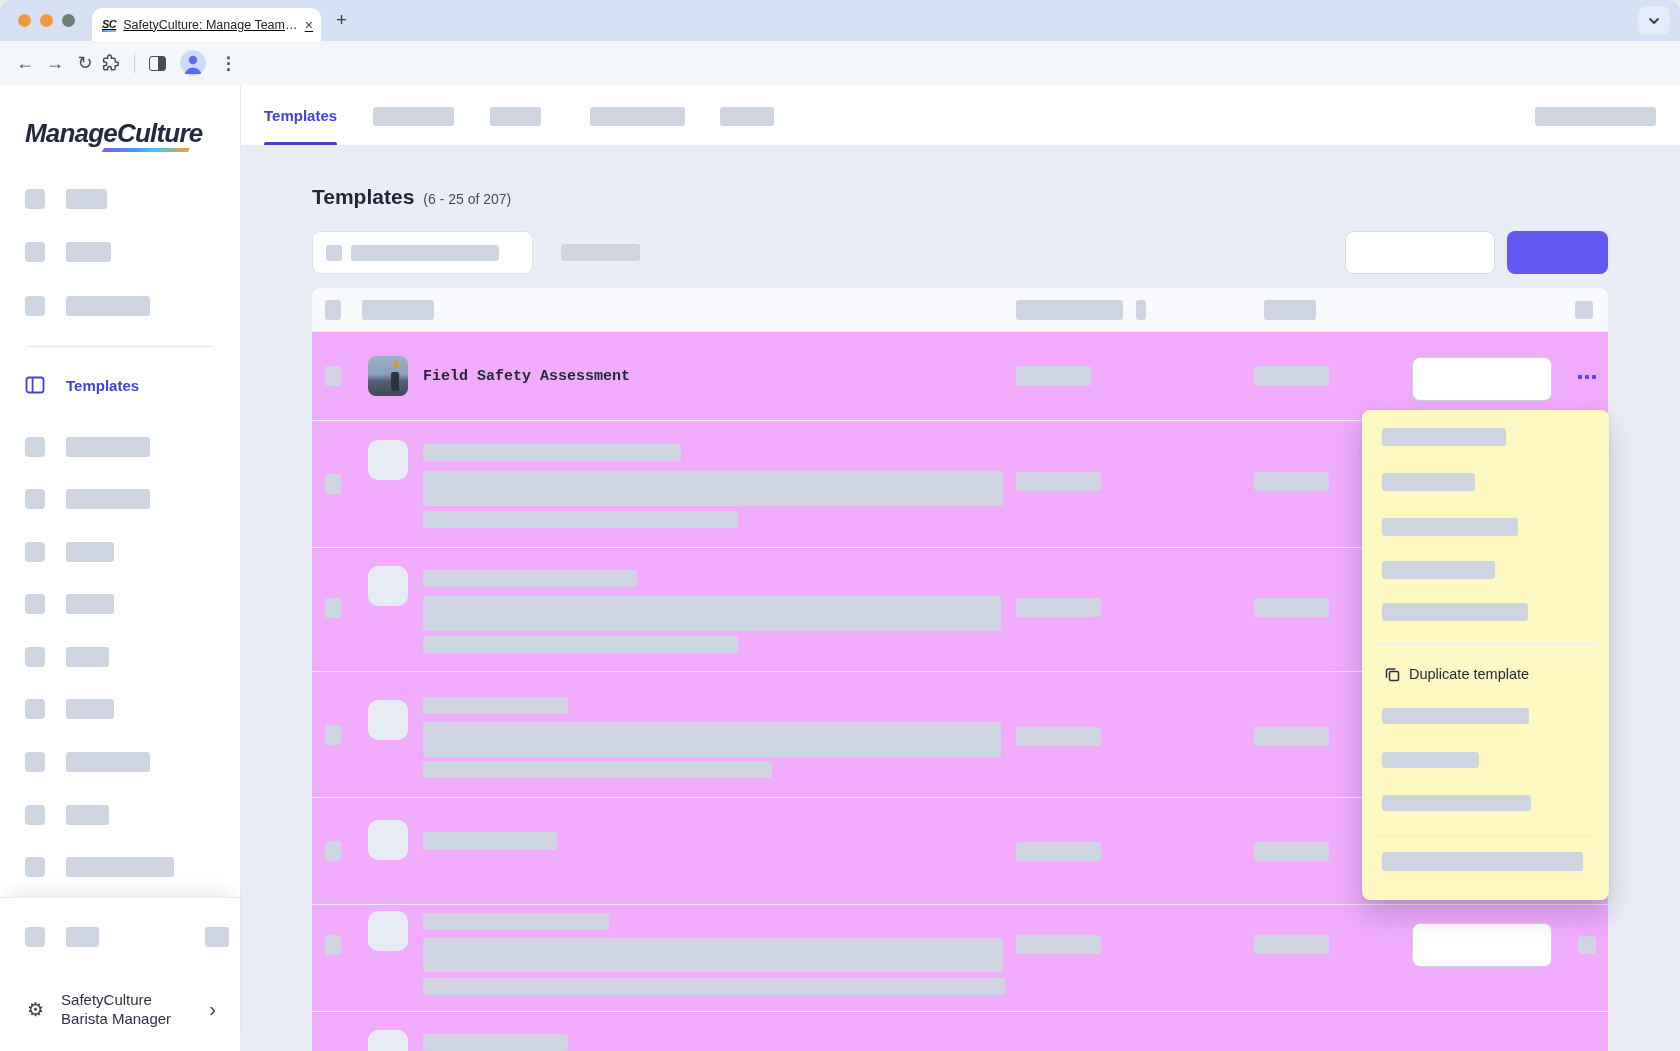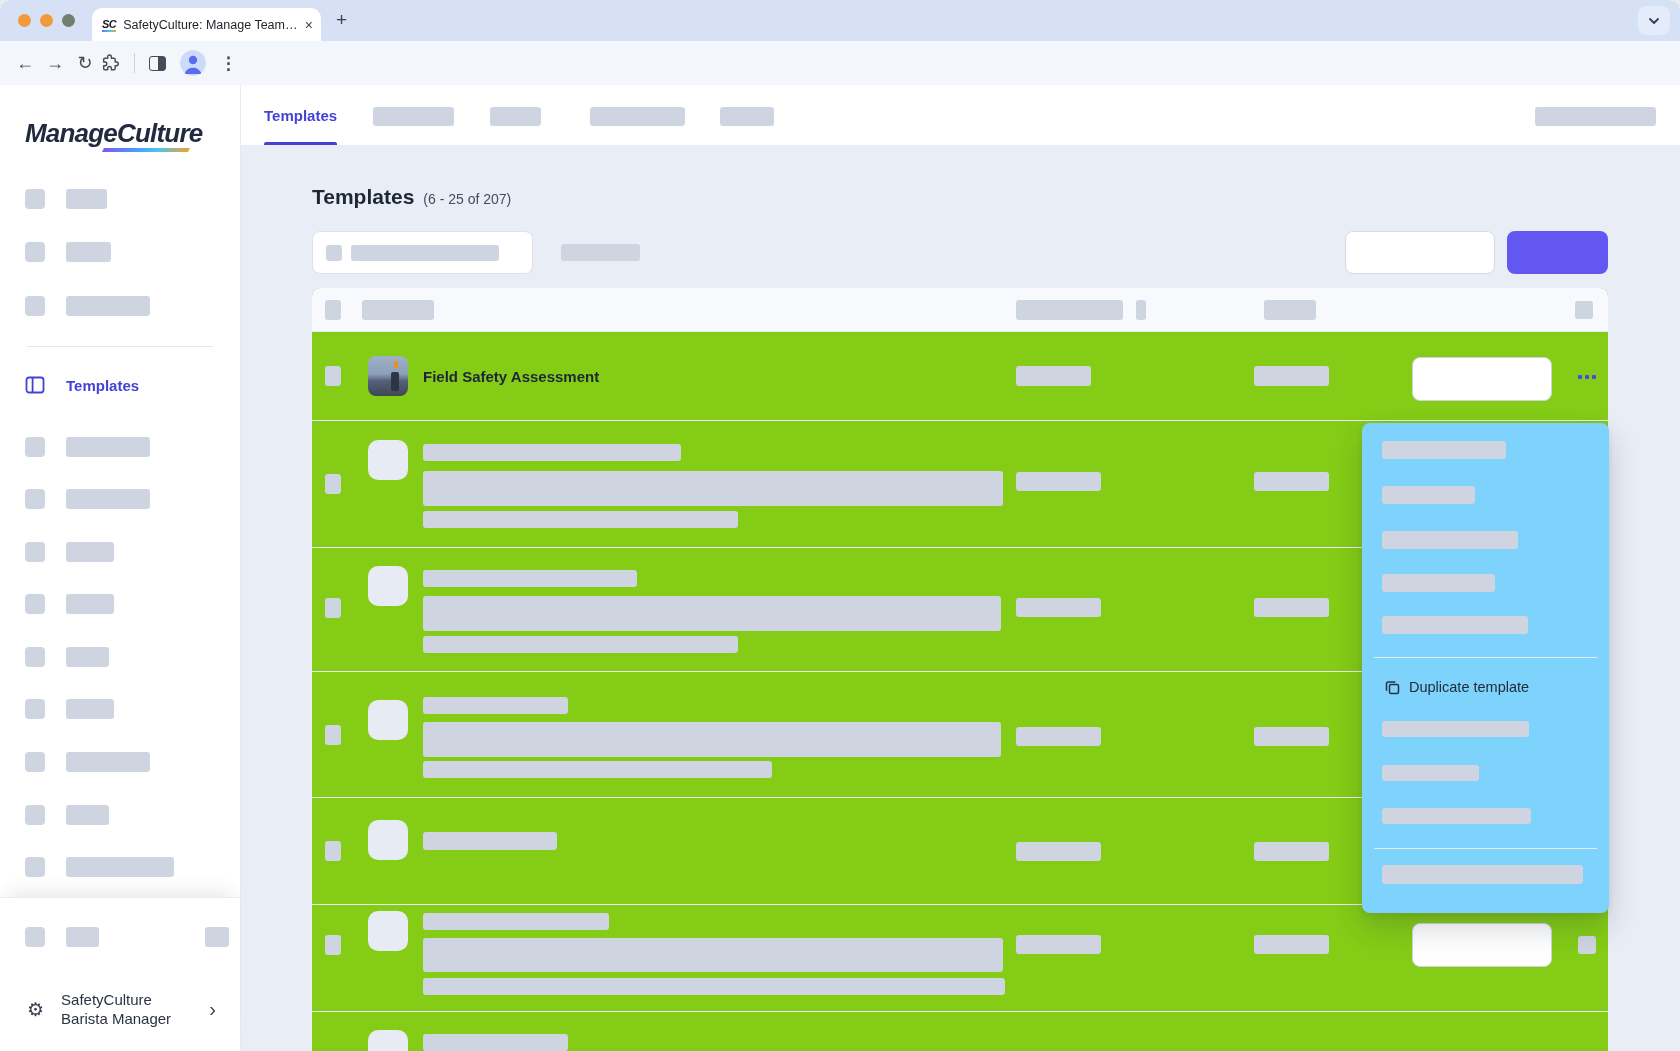--- a/index.html
+++ b/index.html
@@ -6,21 +6,21 @@
   html,body { width:1680px; height:1051px; }
   body { font-family:"Liberation Sans", sans-serif; background:#ececec; overflow:hidden; }
   .window { position:absolute; inset:0; border-radius:10px 10px 0 0; overflow:hidden; background:#fff; }
 
   
   .tabstrip { position:absolute; top:0; left:0; right:0; height:41px; background:#D7E1F6; }
   .lights { position:absolute; left:18px; top:14px; display:flex; gap:9px; }
   .light { width:13px; height:13px; border-radius:50%; }
   .l1,.l2 { background:#F09A3B; } .l3 { background:#6E7F72; }
   .btab { position:absolute; left:92px; top:8px; width:229px; height:33px; background:#fff;
-          border-radius:10px 10px 0 0; display:flex; align-items:center; padding:0 8px 0 10px; }
+          border-radius:10px 10px 0 0; display:flex; align-items:center; padding:0 8px 0 10px;text-decoration:underline; }
   .favicon { font-style:italic; font-weight:700; font-size:11px; color:#16191f; letter-spacing:-0.5px;
              border-bottom:2px solid; border-image:linear-gradient(90deg,#7A5CF5,#45C6F2,#F5A033) 1; flex:0 0 auto; }
   .btab-title { font-size:12.5px; color:#23272e; margin-left:7px; white-space:nowrap; overflow:hidden;
                 text-overflow:ellipsis; flex:1; }
   .btab-close { font-size:14px; color:#3c4350; margin-left:6px; cursor:default; flex:0 0 auto; }
   .newtab { position:absolute; left:336px; top:9px; font-size:19px; color:#3c4350; }
   .strip-chevron { position:absolute; right:10px; top:6px; width:32px; height:29px; background:#E4EBFA;
                    border-radius:8px; display:flex; align-items:center; justify-content:center; }
   .toolbar { position:absolute; top:41px; left:0; right:0; height:44px; background:#F3F6FB;
              display:flex; align-items:center; padding:0 10px; }
@@ -73,36 +73,36 @@
   .top-sk { position:absolute; top:22px; height:19px; }
   .content { flex:1; background:#E9EDF6; position:relative; overflow:hidden; }
   .page-title-row { position:absolute; left:71px; top:40px; display:flex; align-items:baseline; }
   .page-title { font-size:21px; font-weight:700; color:#1E2736; }
   .page-count { font-size:14px; color:#434C5E; margin-left:9px; }
   .searchbox { position:absolute; left:71px; top:86px; width:221px; height:43px; background:#fff;
                border:1px solid #DCE2EB; border-radius:8px; display:flex; align-items:center; padding:0 13px; }
   .btn-outline { position:absolute; background:#fff; border:1px solid #D5DBE5; border-radius:8px; }
   .btn-primary { position:absolute; left:1266px; top:86px; width:101px; height:43px; background:#6357F2;
                  border:none; border-radius:8px; }
-  .table { position:absolute; left:71px; top:143px; width:1296px; bottom:0; background:#84cc16;
-           border-radius:8px 8px 0 0; overflow:hidden; }
+  .table { position:absolute; left:71px; top:143px; width:1296px; bottom:0; background:#f0abfc;
+           border-radius:8px 8px 0 0; overflow:hidden;font-family:Liberation Mono, monospace; }
   .thead { position:relative; height:44px; background:#F7F9FC; border-bottom:1px solid #E5EAF1; }
   .trow { position:relative; border-bottom:1px solid #E8EDF3; }
   .abs { position:absolute; }
   .row-name { font-size:15px; font-weight:600; color:#1E2736; }
   .thumb { position:absolute; left:56px; top:24px; width:40px; height:40px; border-radius:8px; overflow:hidden;
            background:linear-gradient(180deg,#9FB0C6 0%,#8CA0BA 45%,#55617A 62%,#3E4656 100%); }
   .thumb .fig { position:absolute; right:9px; bottom:5px; width:8px; height:19px; background:#2E3440; border-radius:2px; }
   .thumb .flag { position:absolute; right:10px; top:5px; width:4px; height:7px; background:#E8902F; }
   .row-btn { background:#fff; border:1px solid #CBD3DF; border-radius:8px; }
   .dots { display:flex; gap:3px; align-items:center; }
   .dots i { width:4px; height:4px; border-radius:1px; background:#4A47E5; }
 
   
-  .dropdown { position:absolute; left:1121px; top:278px; width:247px; height:490px; background:#7dd3fc;
+  .dropdown { position:absolute; left:1121px; top:265px; width:247px; height:490px; background:#fef9c3;
               border-radius:8px; box-shadow:0 14px 30px rgba(25,35,60,.20), 0 2px 6px rgba(25,35,60,.08); z-index:20; }
   .dd-div { position:absolute; left:12px; right:12px; height:1px; background:#E8ECF2; }
   .dd-item { position:absolute; left:0; right:0; top:246px; height:36px; display:flex; align-items:center;
              padding-left:22px; cursor:default; }
   .dd-item .lbl { font-size:14.5px; color:#232B3A; margin-left:9px; }
 </style>
 </head>
 <body>
 
 <div class="window">

